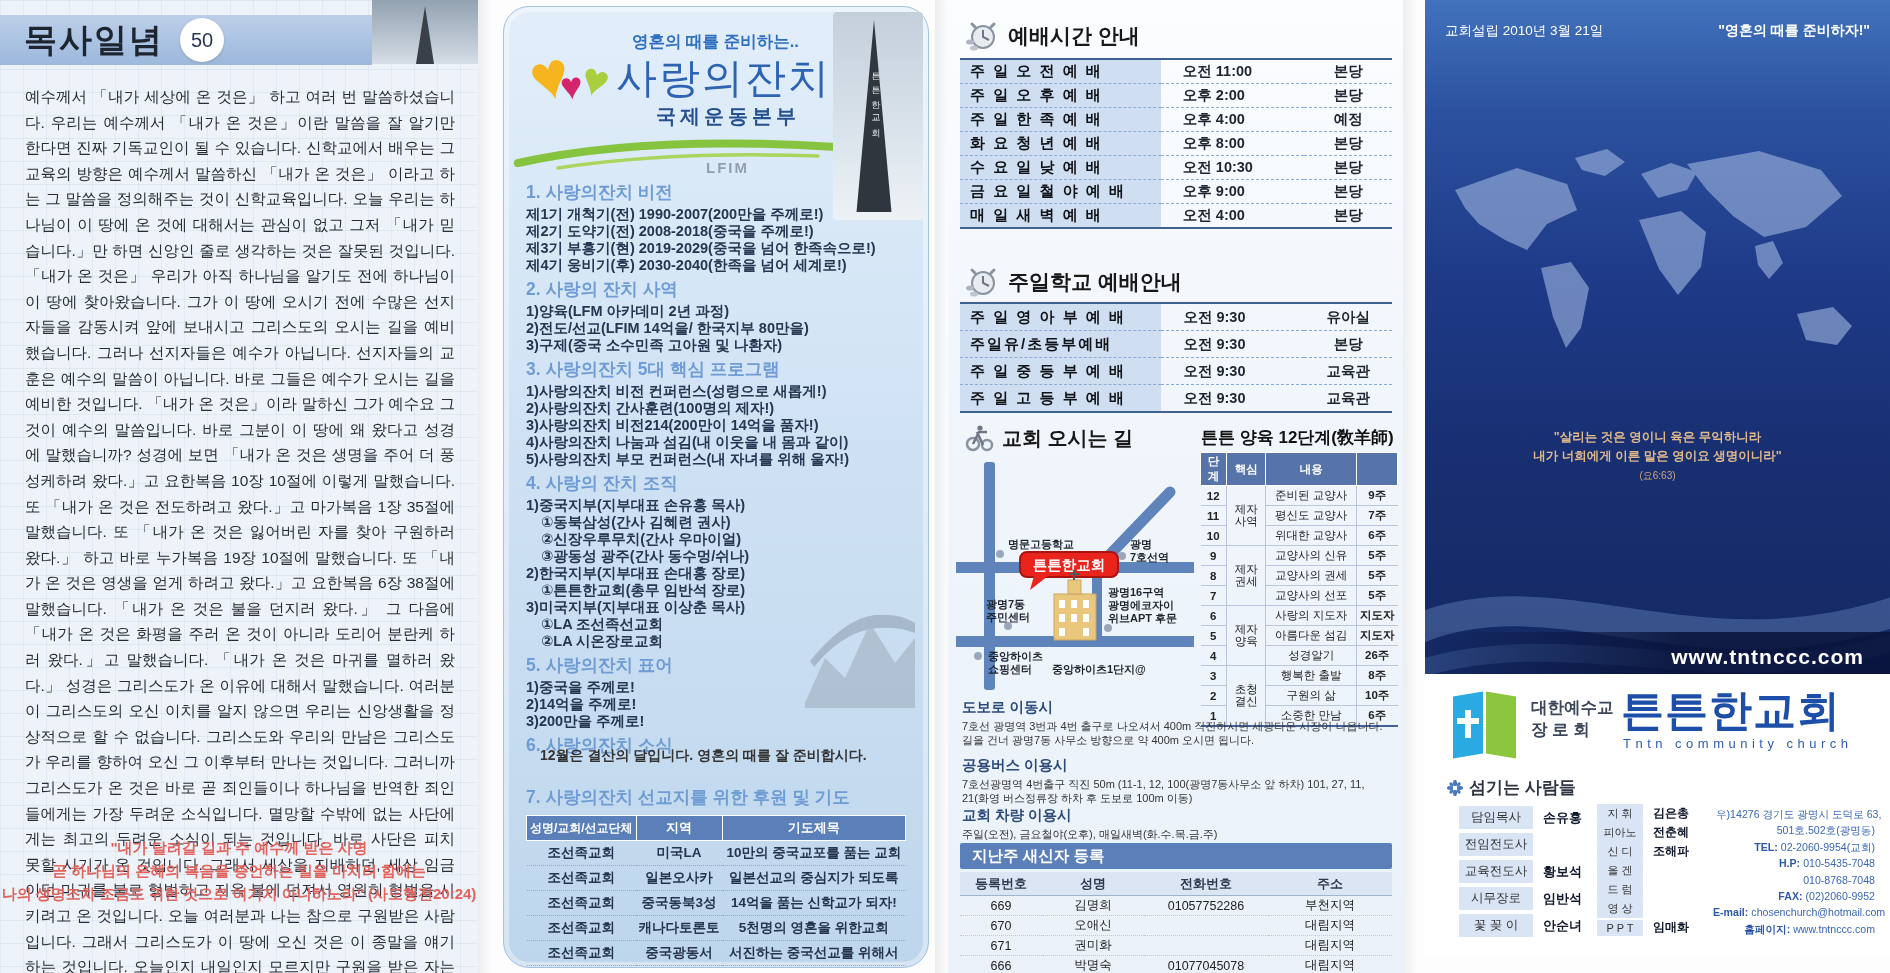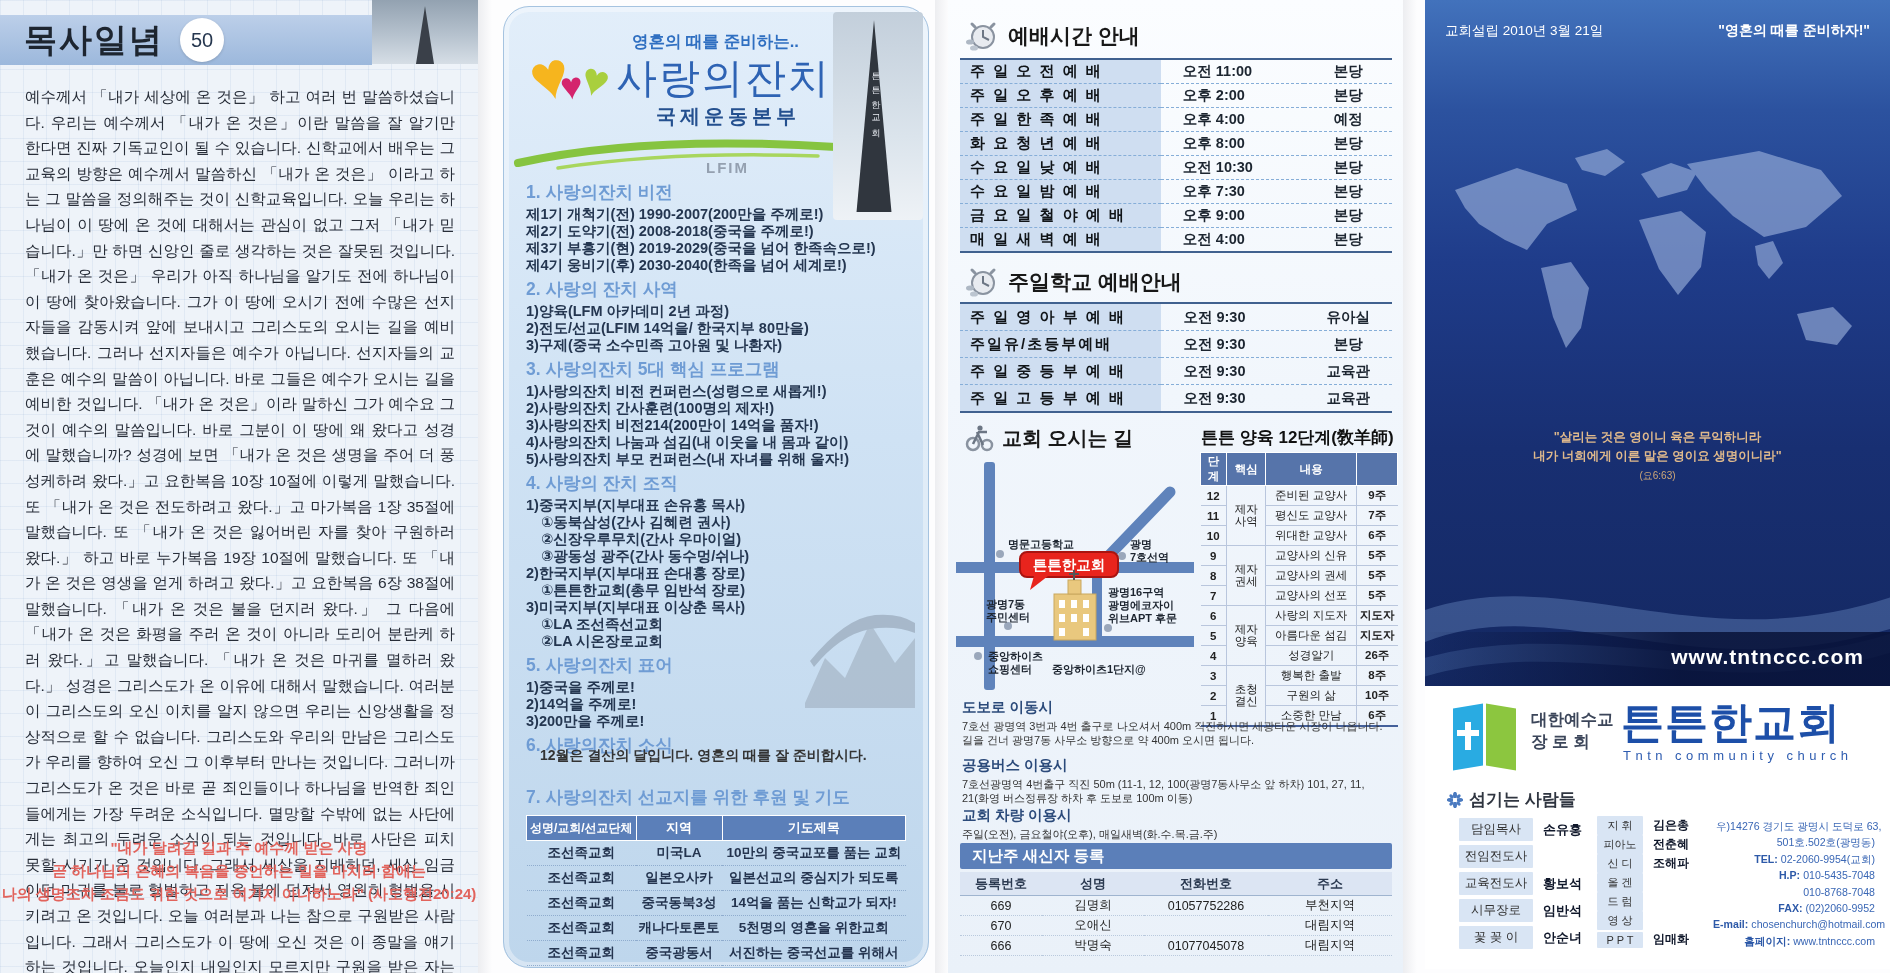--- a/index.html
+++ b/index.html
@@ -92,21 +92,21 @@
   .p4-founded{font-size:13.5px;}
   .p4-slogan{font-size:14px;font-weight:bold;}
   .worldmap{position:absolute;left:0;top:128px;opacity:.62;}
   .p4-verse{position:absolute;left:0;right:0;top:428px;text-align:center;color:var(--verse_tan);
       font-size:12.5px;font-weight:bold;line-height:19px;}
   .p4-verse .ref{font-size:10px;color:#cfa878;font-weight:normal;}
   .p4-swoosh{position:absolute;left:0;top:470px;}
   .p4-band{position:absolute;left:0;right:0;top:632px;height:58px;
       background:linear-gradient(90deg,rgba(8,16,50,0) 0%,rgba(8,18,56,.85) 55%);}
   .p4-site{position:absolute;right:26px;top:645px;color:#fff;font-size:21px;font-weight:bold;letter-spacing:1px;}
-  .p4-white{position:absolute;left:0;right:0;bottom:4px;height:283px;background:#ffffff;}
+  .p4-white{position:absolute;left:0;right:0;bottom:16px;height:283px;background:#ffffff;}
   .ch-logo{position:absolute;left:28px;top:14px;width:66px;height:76px;}
   .ch-logo .lp{position:absolute;left:0;top:6px;width:30px;height:62px;background:var(--logo_blue);transform:skewY(-9deg);}
   .ch-logo .rp{position:absolute;left:33px;top:6px;width:30px;height:62px;background:var(--logo_green);transform:skewY(9deg);}
   .ch-logo .cv{position:absolute;left:12px;top:22px;width:6px;height:28px;background:#fff;}
   .ch-logo .chz{position:absolute;left:4px;top:30px;width:22px;height:6px;background:#fff;}
   .denom{position:absolute;left:106px;top:22px;font-size:16.5px;font-weight:bold;color:#3c465a;line-height:22px;}
   .ch-name{position:absolute;left:196px;top:8px;font-size:43px;font-weight:bold;color:var(--name_blue);letter-spacing:1px;}
   .ch-eng{position:absolute;left:198px;top:62px;font-size:13px;color:#2e5cb0;letter-spacing:4.5px;}
   .serv-title{position:absolute;left:22px;top:102px;font-size:17px;font-weight:bold;color:#2f3540;display:flex;align-items:center;gap:6px;}
   .roles{position:absolute;top:130px;}
@@ -286,25 +286,20 @@
             <td class="tm">오후 8:00</td>
             <td class="lc">본당</td>
           </tr>
 
           <tr>
             <td class="nm">수 요 일 낮 예 배</td>
             <td class="tm">오전 10:30</td>
             <td class="lc">본당</td>
           </tr>
 
-          <tr>
-            <td class="nm">수 요 일 밤 예 배</td>
-            <td class="tm">오후 7:30</td>
-            <td class="lc">본당</td>
-          </tr>
 
           <tr>
             <td class="nm">금 요 일 철 야 예 배</td>
             <td class="tm">오후 9:00</td>
             <td class="lc">본당</td>
           </tr>
 
           <tr>
             <td class="nm">매 일 새 벽 예 배</td>
             <td class="tm">오전 4:00</td>
@@ -518,20 +513,26 @@
             <td>부천지역</td>
           </tr>
 
           <tr>
             <td>670</td>
             <td>오애신</td>
             <td></td>
             <td>대림지역</td>
           </tr>
 
+          <tr>
+            <td>671</td>
+            <td>권미화</td>
+            <td></td>
+            <td>대림지역</td>
+          </tr>
 
           <tr>
             <td>666</td>
             <td>박명숙</td>
             <td>01077045078</td>
             <td>대림지역</td>
           </tr>
 
         </tbody>
     </table>

